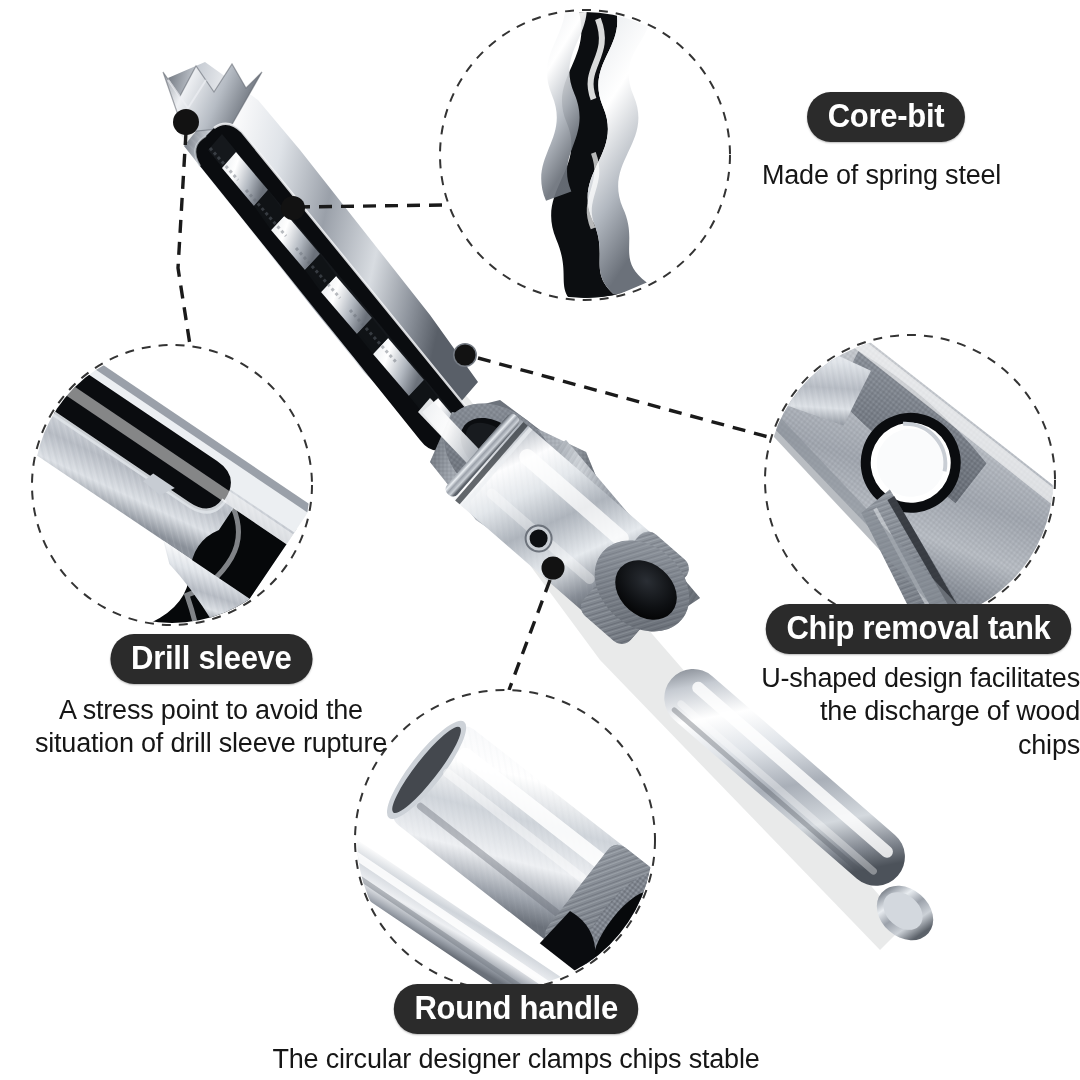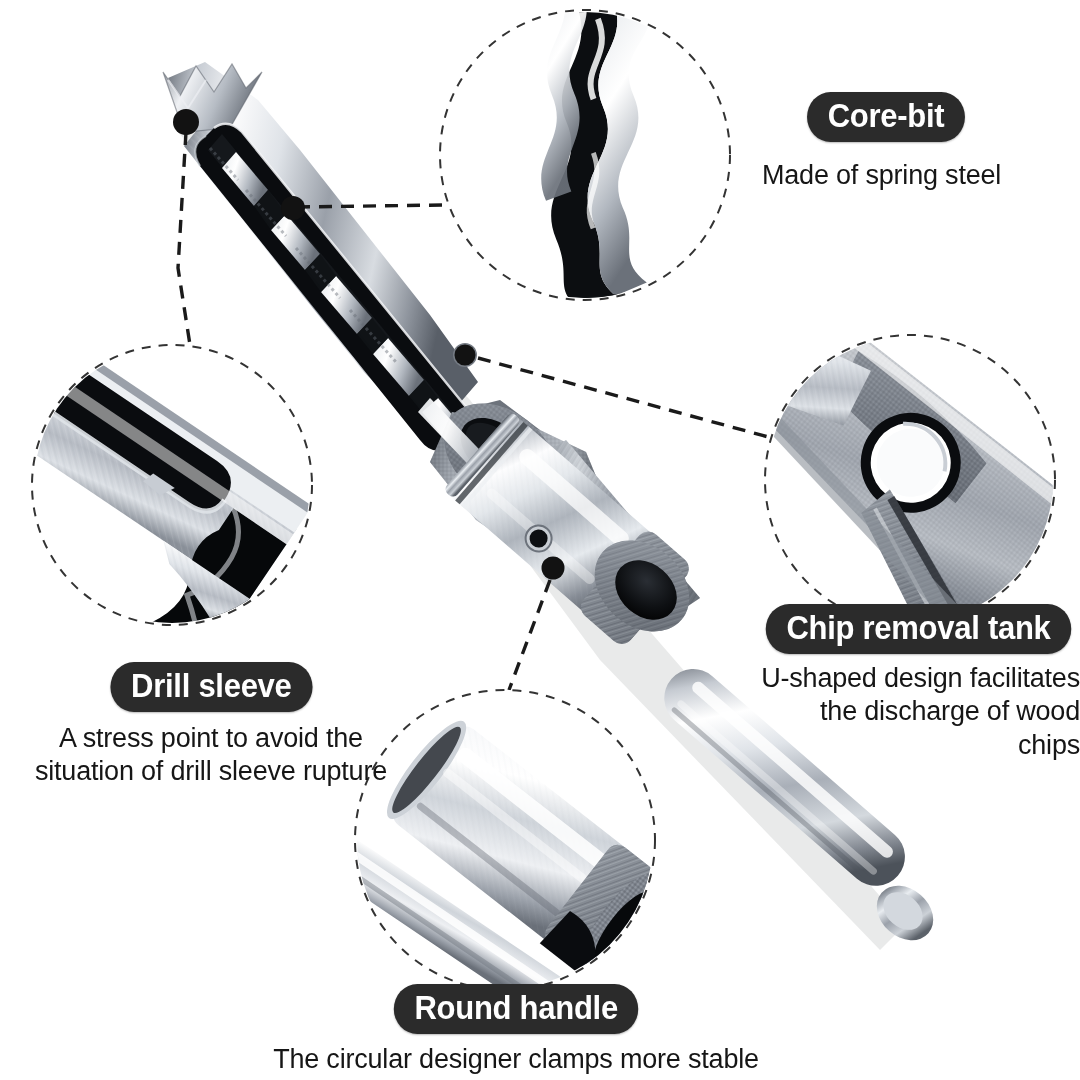--- a/index.html
+++ b/index.html
@@ -40,21 +40,21 @@
     margin-top:17px;
   }
 
   .c-core{left:744px;top:92px;width:330px;text-align:left;}
   .c-core .pill{margin-left:58px;}
   .c-core .desc{margin-left:18px;}
 
   .c-chip{left:756px;top:604px;width:324px;text-align:right;}
   .c-chip .desc{margin-top:8px;}
 
-  .c-sleeve{left:20px;top:634px;width:382px;text-align:center;margin-top:28px;}
+  .c-sleeve{left:20px;top:634px;width:382px;text-align:center;}
   .c-sleeve .desc{margin-top:10px;}
 
   .c-handle{left:256px;top:984px;width:520px;text-align:center;}
   .c-handle .desc{margin-top:9px;}
 </style>
 </head>
 <body>
 
 <div id="stage">
 
@@ -450,16 +450,16 @@
   </div>
 
   <div class="callout c-sleeve">
     <div class="pill">Drill sleeve</div>
     <div class="desc">A stress point to avoid the
 situation of drill sleeve rupture</div>
   </div>
 
   <div class="callout c-handle">
     <div class="pill">Round handle</div>
-    <div class="desc">The circular designer clamps more stable</div>
+    <div class="desc">The circular designer clamps chips stable</div>
   </div>
 
 </div>
 
 </body></html>

